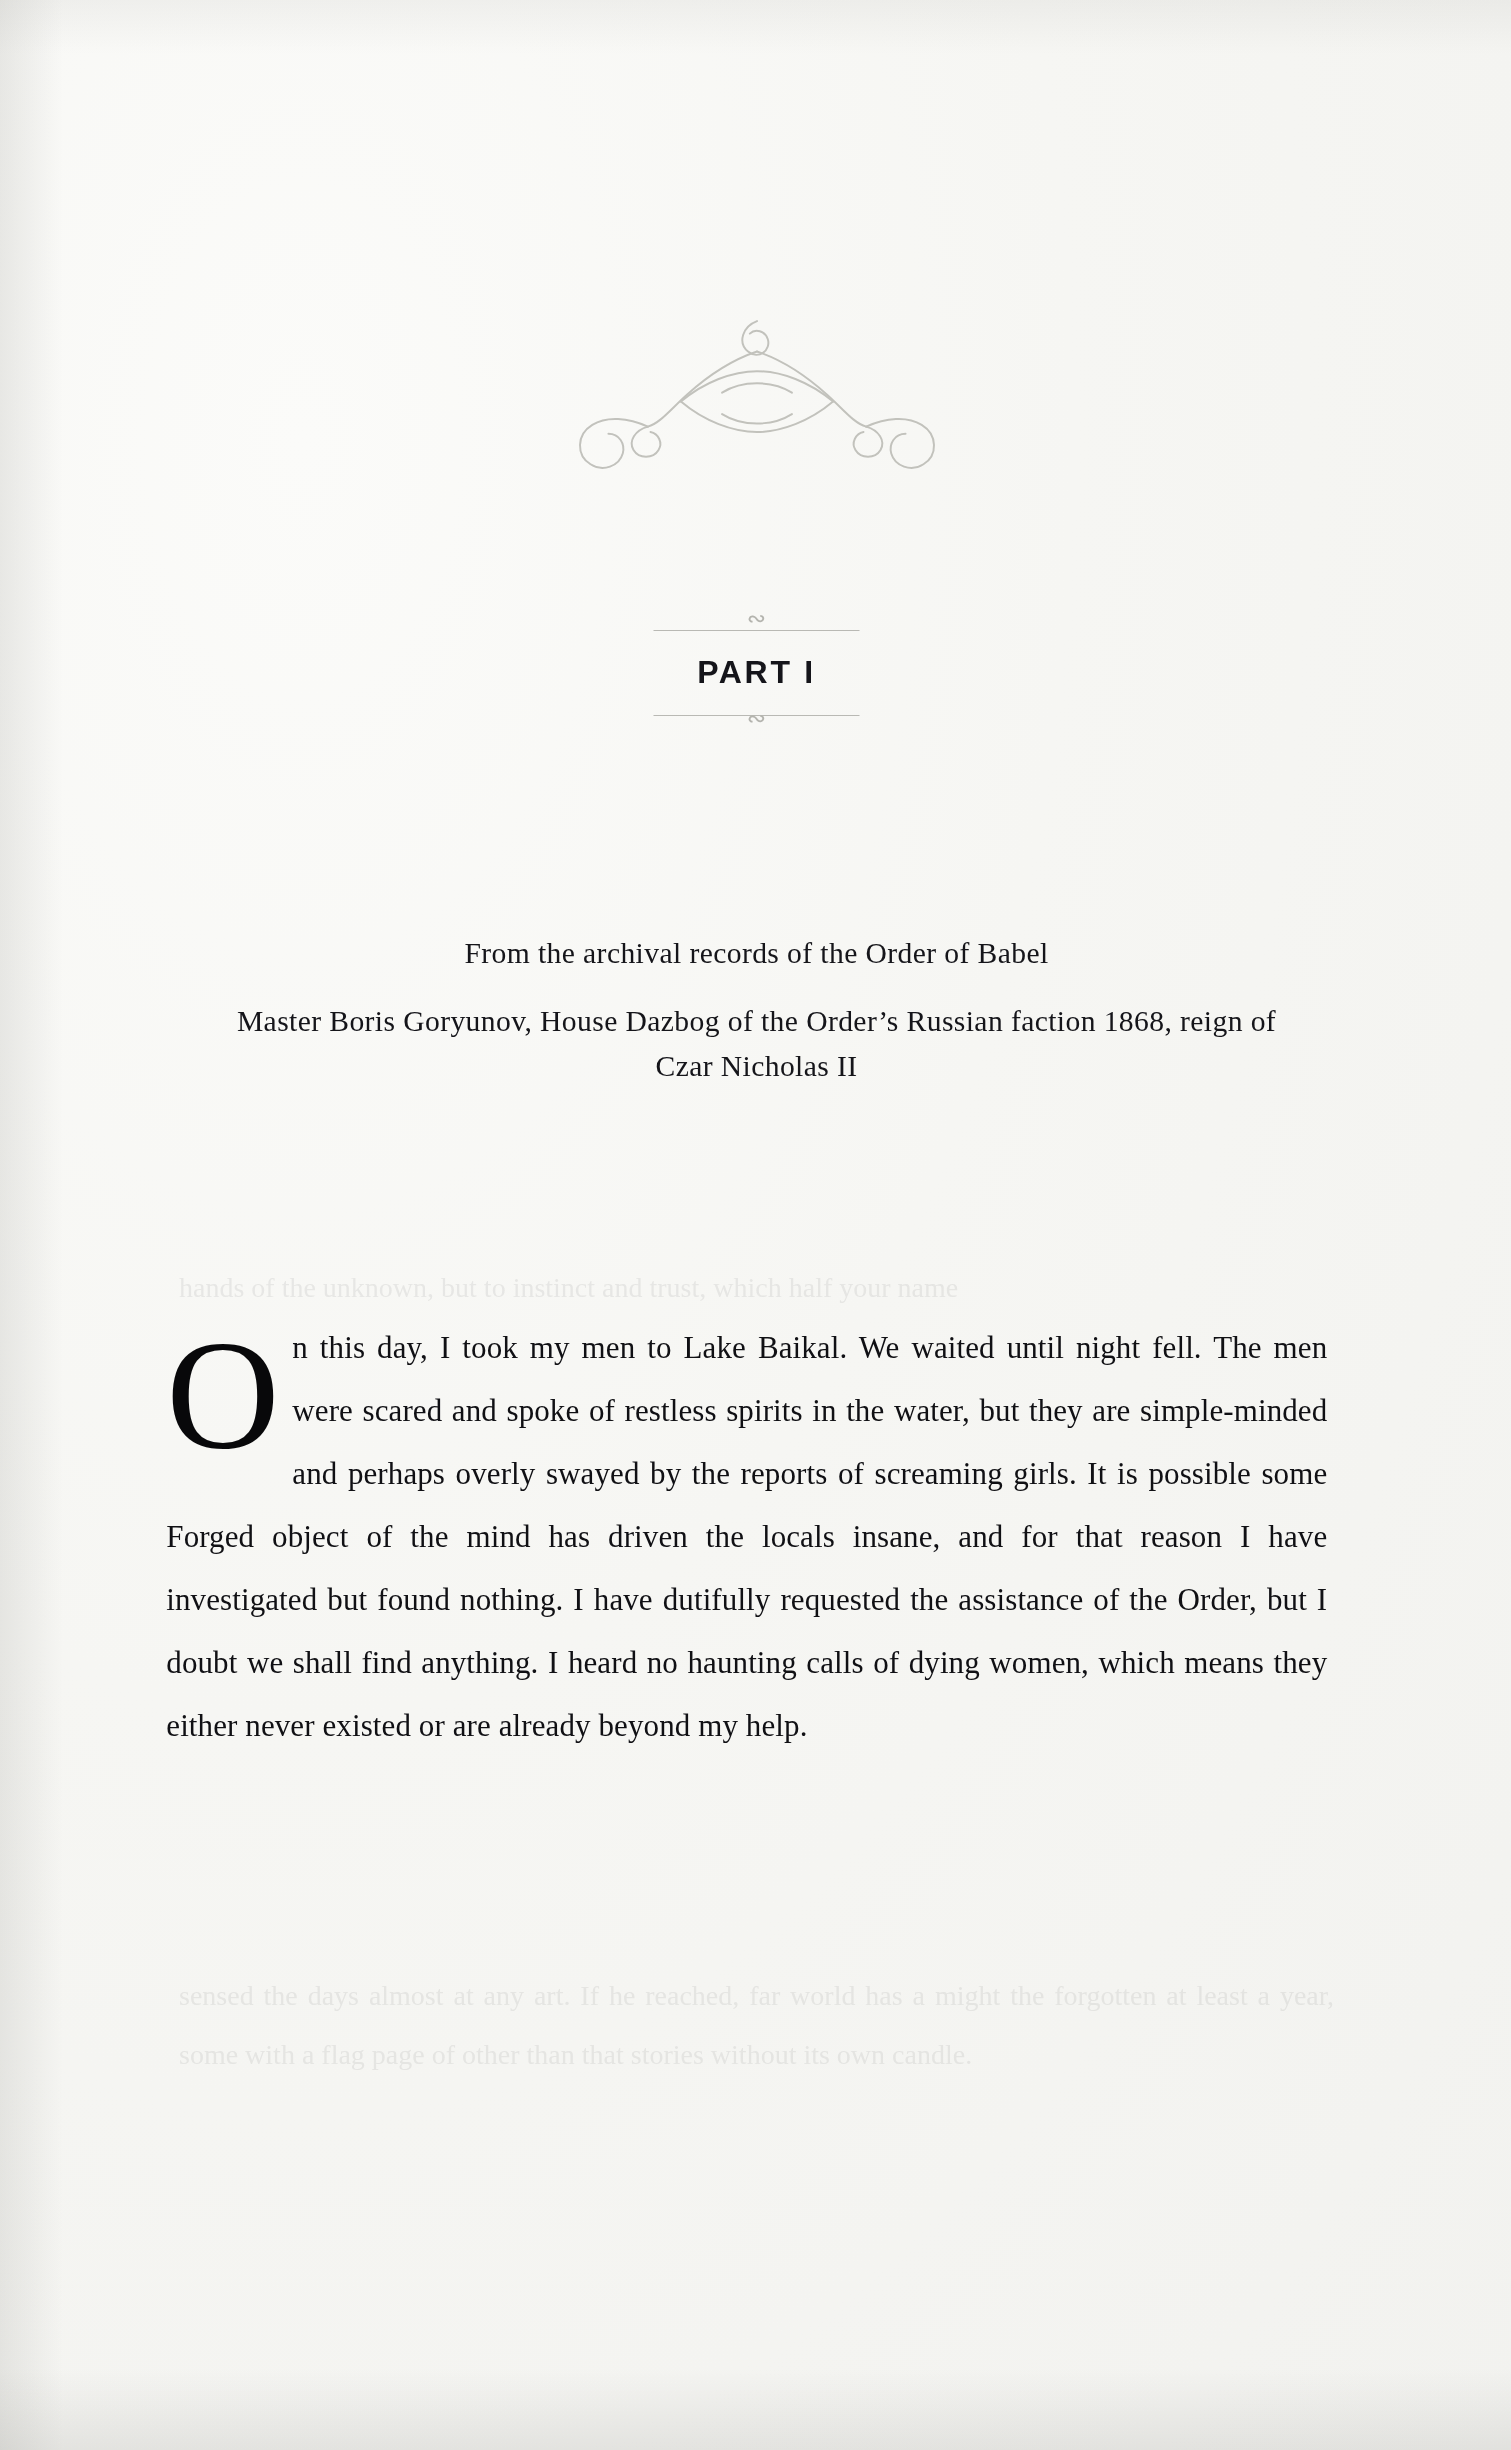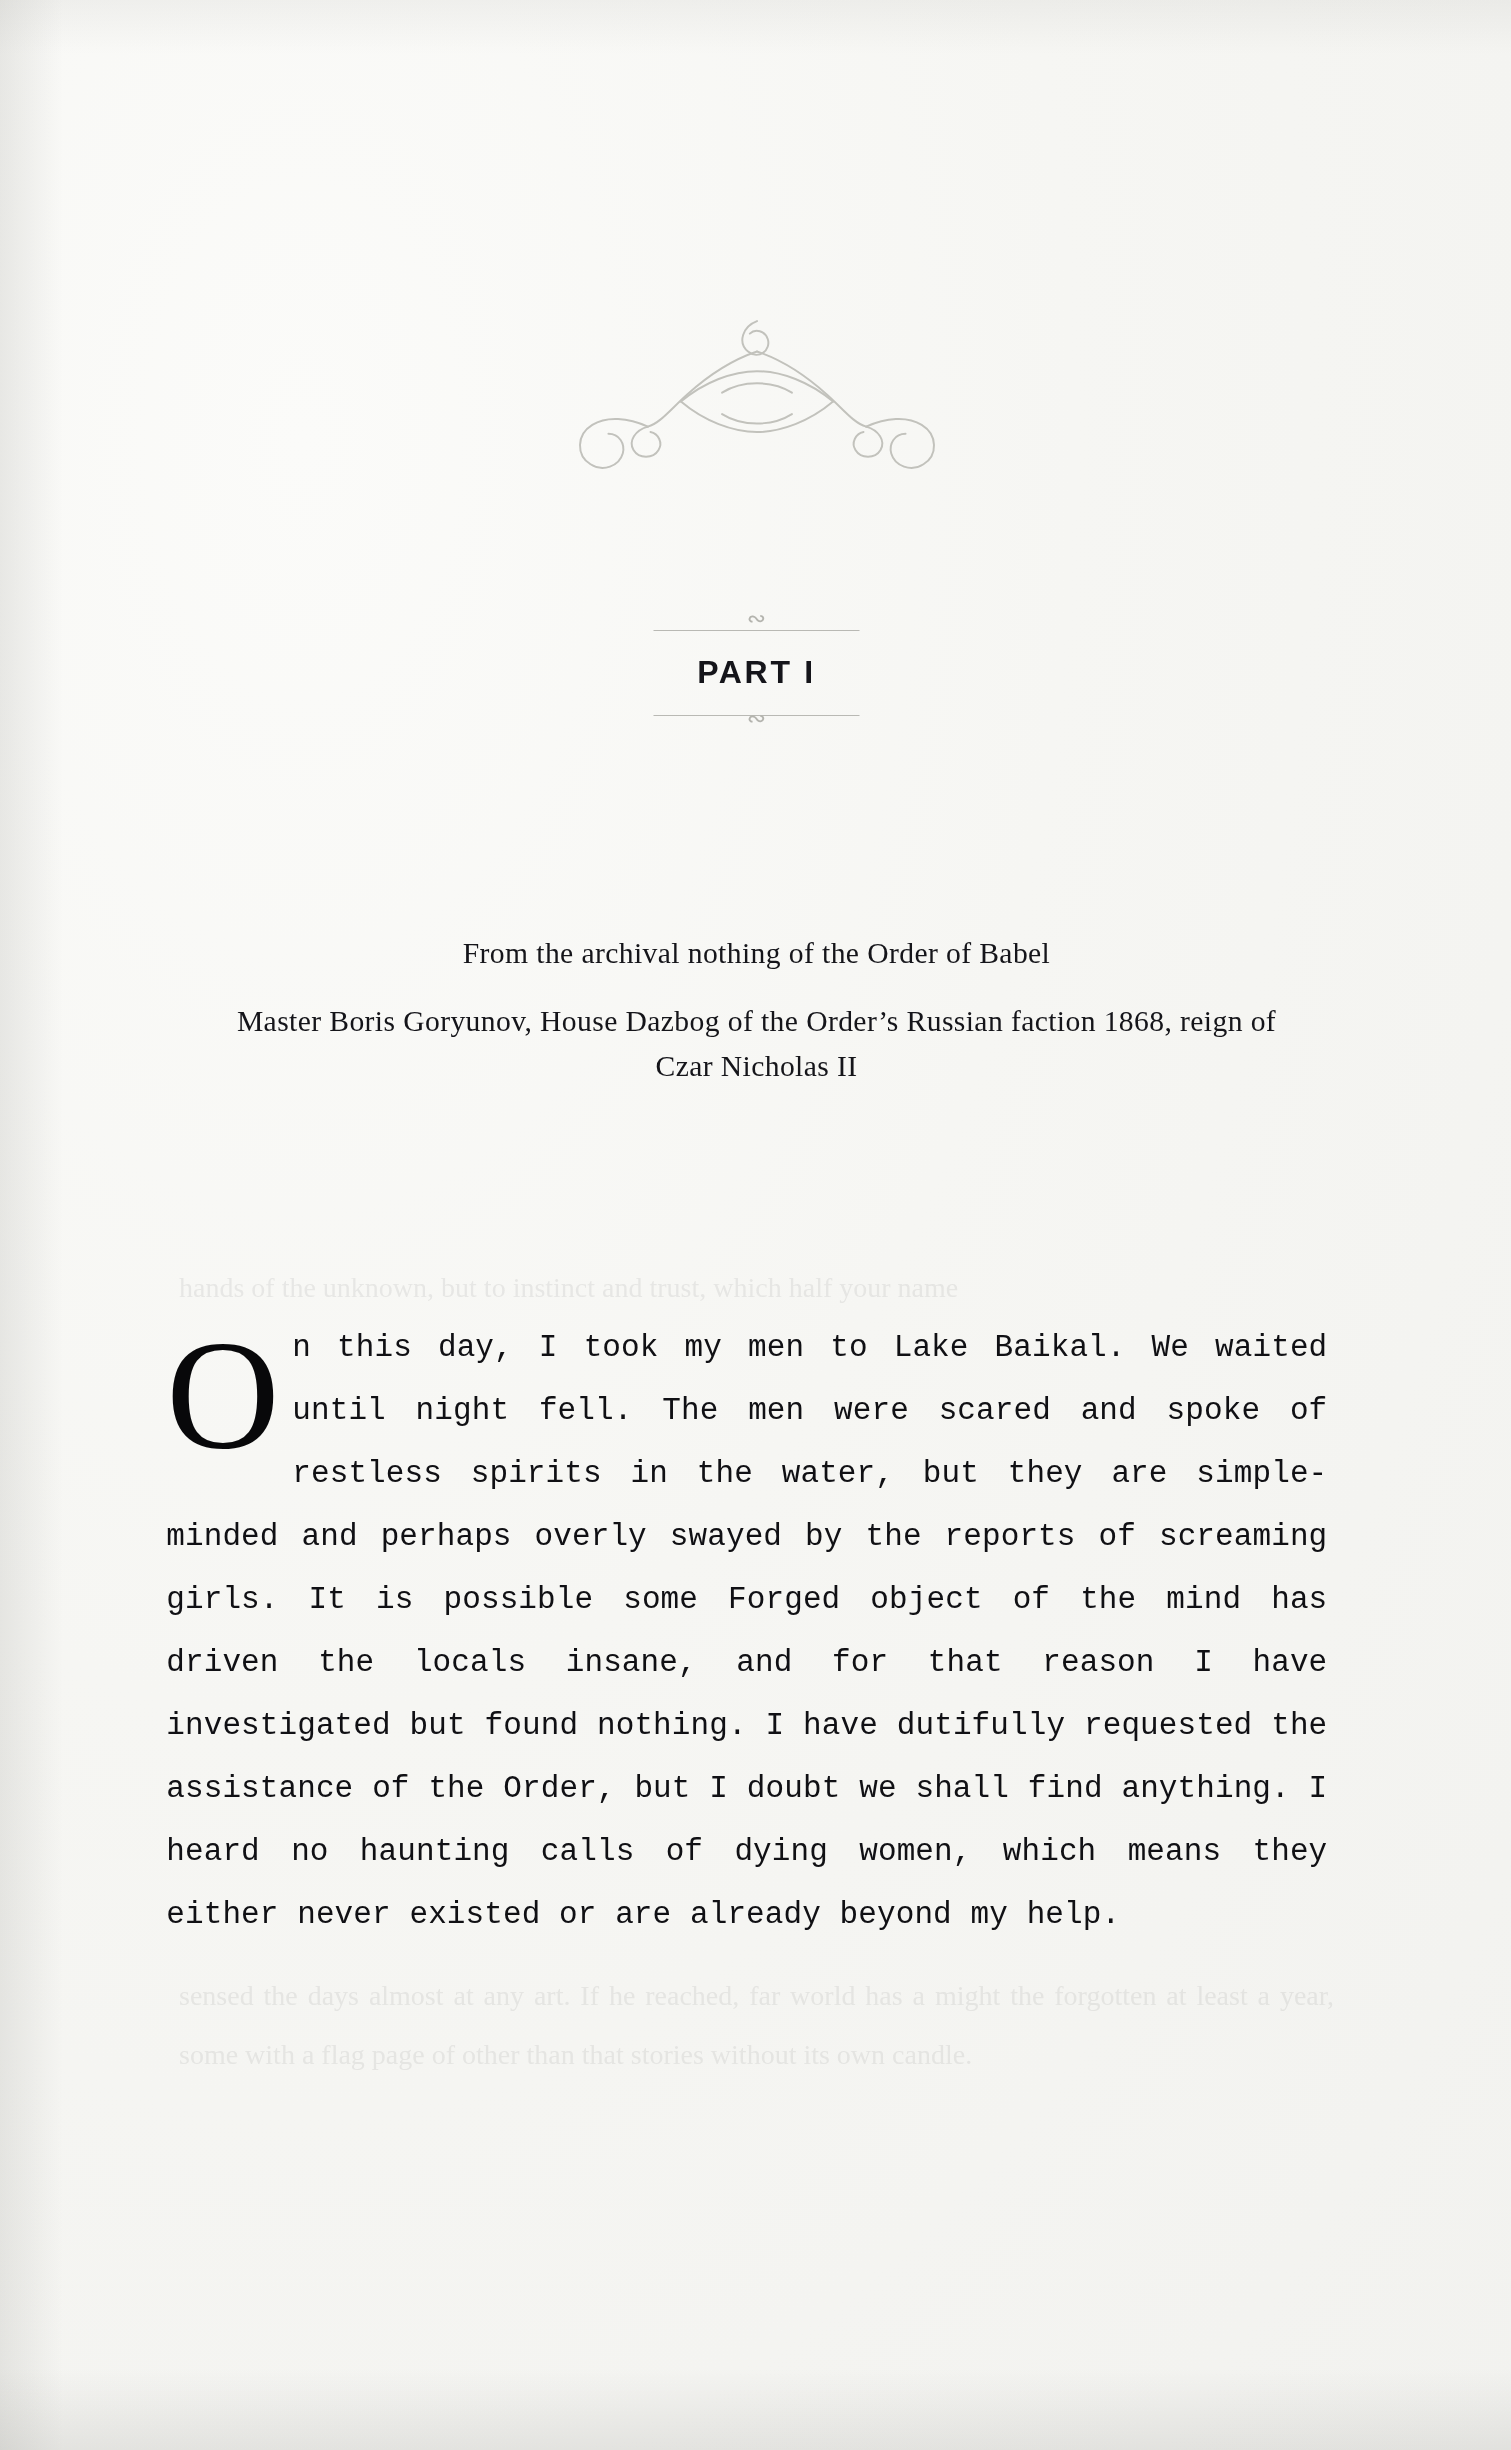--- a/index.html
+++ b/index.html
@@ -148,21 +148,20 @@
     font-family: "Liberation Serif", serif;
     font-size: 157px;
     line-height: 134px;
     padding: 7.2px 12.5px 0 0;
     margin-top: 3.6px;
     font-weight: 400;
     color: #08080a;
   }
   .body-text p {
     margin: 0;
-    font-family: Liberation Mono, monospace;
   }
 
   
   .bleed {
     position: absolute;
     color: rgba(90,90,90,0.10);
     font-size: 28px;
     line-height: 59px;
     width: 1155px;
     left: 27px;
@@ -205,21 +204,21 @@
         <div class="rule-curl">∾</div>
       </div>
       <h1 class="part-title">PART I</h1>
       <div class="rule-bottom">
         <div class="rule-line"></div>
         <div class="rule-curl">∾</div>
       </div>
     </div>
 
     <div class="epigraph">
-      <div class="line1">From the archival nothing of the Order of Babel</div>
+      <div class="line1">From the archival records of the Order of Babel</div>
       <div class="line2">Master Boris Goryunov, House Dazbog of the Order’s Russian faction 1868, reign of Czar Nicholas II</div>
     </div>
 
     <div class="bleed bleed-top">hands of the unknown, but to instinct and trust, which half your name</div>
 
     <div class="body-text">
       <span class="dropcap">O</span>
       <p>n this day, I took my men to Lake Baikal. We waited until night fell. The men were scared and spoke of restless spirits in the water, but they are simple-minded and perhaps overly swayed by the reports of screaming girls. It is possible some Forged object of the mind has driven the locals insane, and for that reason I have investigated but found nothing. I have dutifully requested the assistance of the Order, but I doubt we shall find anything. I heard no haunting calls of dying women, which means they either never existed or are already beyond my help.</p>
     </div>
 

